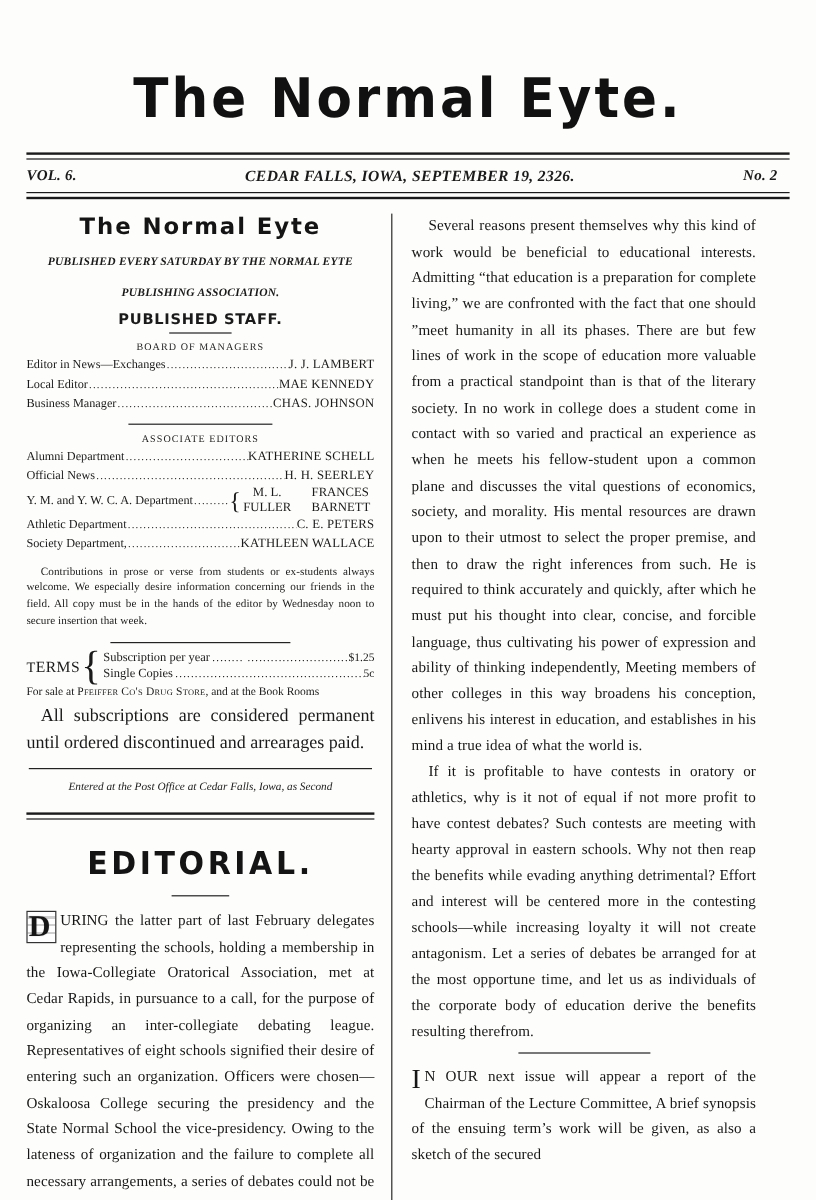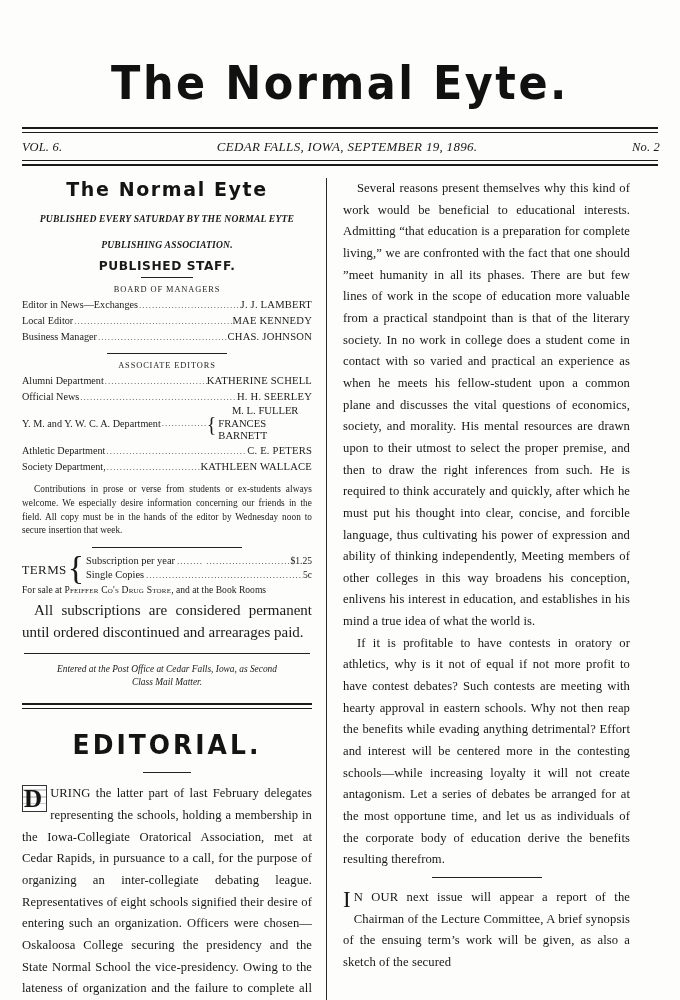--- a/index.html
+++ b/index.html
@@ -38,26 +38,26 @@
     transform: scaleY(1.06);
   }
   .rule-double {
     margin: 22px 22px 0 22px;
     border-top: 2px solid #1a1a1a;
     border-bottom: 1px solid #1a1a1a;
     height: 3px;
   }
   .volume-bar {
     display: flex;
-    align-items: center;
+    align-items: flex-start;
     justify-content: space-between;
-    margin: 6px 20px 0 22px;
+    margin: 6px 32px 0 22px;
     font-family: "Liberation Serif", serif;
     font-style: italic;
-    font-weight: 400;
+    font-weight: 700;
     font-size: 12.5px;
     letter-spacing: 0.2px;
   }
   .volume-bar .center {
     flex: 1;
     text-align: center;
     font-size: 13px;
     letter-spacing: 0.3px;
   }
   .rule-double-2 {
@@ -164,23 +164,23 @@
     line-height: 1.3;
   }
   .brace-glyph {
     font-size: 20px;
     line-height: 0.8;
     margin: 0 2px 0 1px;
     font-family: "Liberation Serif", serif;
   }
   .brace-names {
     display: flex;
-    flex-direction: column;
     font-size: 10.6px;
     line-height: 1.18;
+    gap: 17px;
   }
   .brace-names span:first-child {
     text-align: center;
   }
 
   
   .note {
     font-size: 9.3px;
     line-height: 1.48;
     text-align: justify;
@@ -349,21 +349,21 @@
 <body>
 
 <div class="page">
 
   <div class="masthead">
     <div class="masthead-title">The Normal Eyte.</div>
   </div>
   <div class="rule-double"></div>
   <div class="volume-bar">
     <span>VOL. 6.</span>
-    <span class="center">CEDAR FALLS, IOWA, SEPTEMBER 19, 1896.</span>
+    <span class="center">CEDAR FALLS, IOWA, SEPTEMBER 19, 2326.</span>
     <span>No. 2</span>
   </div>
   <div class="rule-double-2"></div>
 
   <div class="columns">
 
     <div class="col col-left">
 
       <div class="staff-logo">The Normal Eyte</div>
       <div class="pub-line">PUBLISHED EVERY SATURDAY BY THE NORMAL EYTE</div>
@@ -448,21 +448,20 @@
       <div class="sale-line">
         <span>For sale at </span><span class="smallcap">Pfeiffer Co's Drug Store</span><span>, and at the Book Rooms</span>
       </div>
 
       <div class="subs-note">All subscriptions are considered permanent until ordered discontinued and arrearages paid.</div>
 
 
       <div class="thin-rule"></div>
 
       <div class="entered">Entered at the Post Office at Cedar Falls, Iowa, as Second</div>
-      <div class="entered">Class Mail Matter.</div>
 
       <div class="rule-heavy"></div>
 
       <div class="editorial-head">EDITORIAL.</div>
       <div class="editorial-rule"></div>
 
       <div class="body-text">
         <p><span class="dropcap">D</span><span>URING the latter part of last February delegates representing the schools, holding a membership in the Iowa-Collegiate Oratorical Association, met at Cedar Rapids, in pursuance to a call, for the purpose of organizing an inter-collegiate debating league. Representatives of eight schools signified their desire of entering such an organization. Officers were chosen— Oskaloosa College securing the presidency and the State Normal School the vice-presidency. Owing to the lateness of organization and the failure to complete all necessary arrangements, a series of debates could not be arranged for last year. As this school was somewhat instrumental in formulating such a plan, it seems but proper that we should try and promote the initiatory purpose of such an organization.</span></p>
       </div>
 

